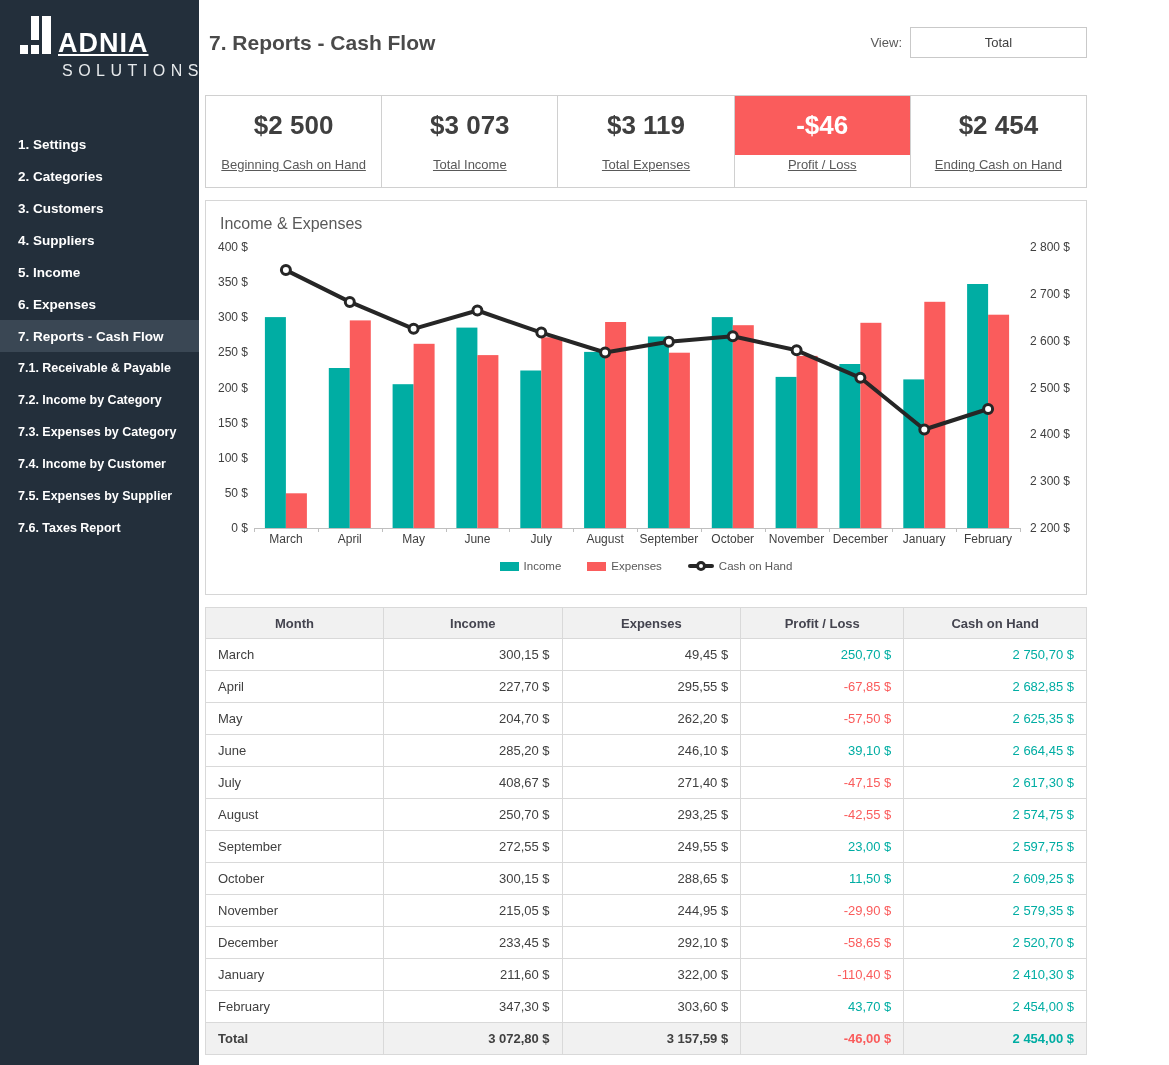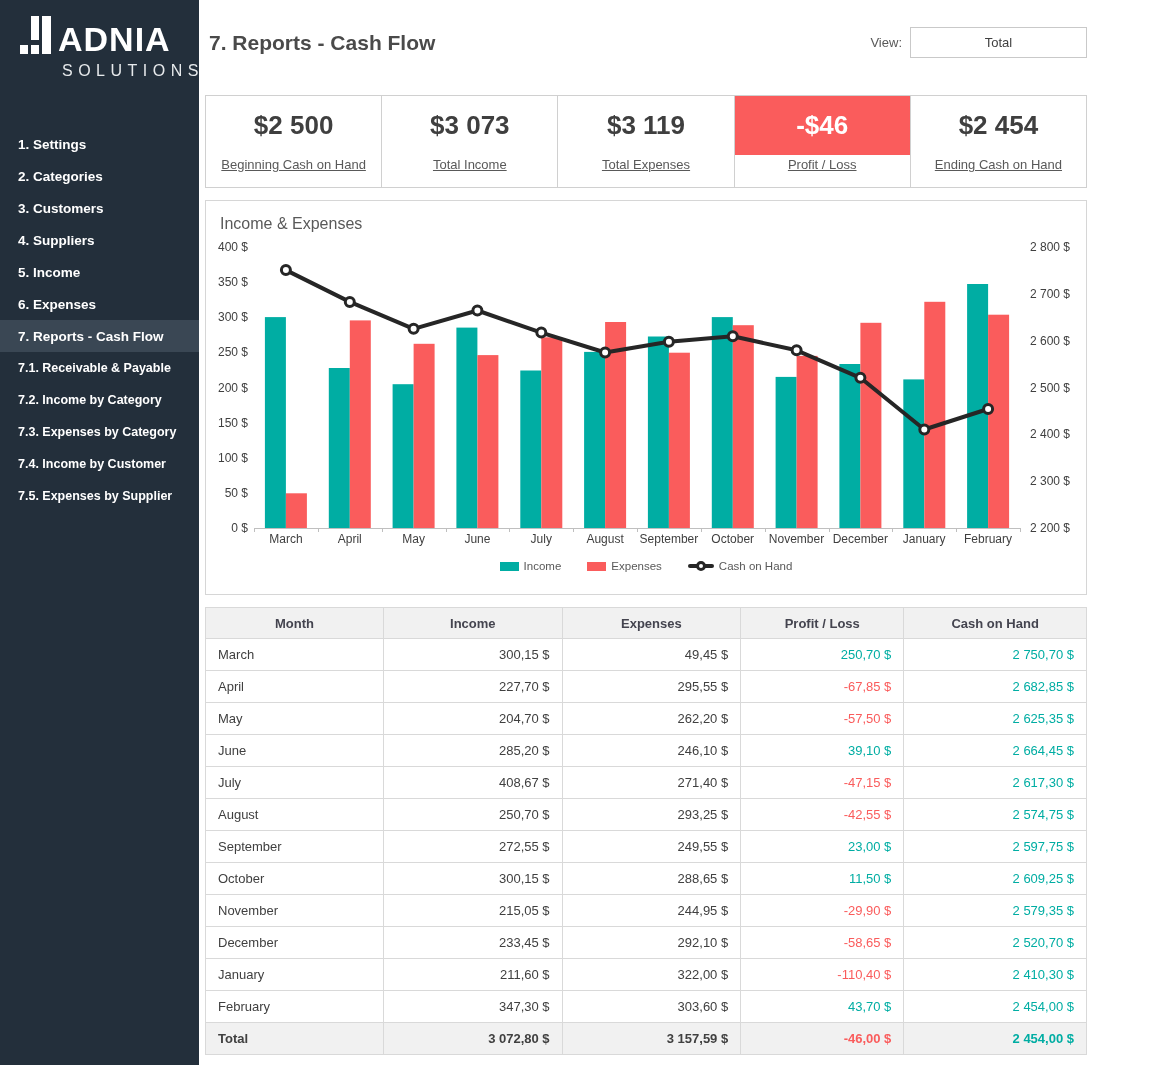--- a/index.html
+++ b/index.html
@@ -9,21 +9,21 @@
   
   .sidebar { width:199px; min-width:199px; height:100%; background:#232F3B; color:#fff; }
   .logo { padding:16px 0 0 20px; height:112px; }
   .logo-row { display:flex; align-items:flex-end; gap:7px; }
   .logo-icon { display:flex; align-items:flex-end; gap:3px; height:38px; }
   .logo-icon .b1 { width:8px; height:9px; background:#fff; }
   .logo-icon .b2 { width:8px; height:38px; display:flex; flex-direction:column; justify-content:space-between; }
   .logo-icon .b2 .seg-top { width:8px; height:24px; background:#fff; }
   .logo-icon .b2 .seg-bot { width:8px; height:9px; background:#fff; }
   .logo-icon .b3 { width:9px; height:38px; background:#fff; }
-  .brand { font-size:34px; font-weight:bold; letter-spacing:1px; line-height:0.82; }
+  .brand { font-size:27px; font-weight:bold; letter-spacing:1px; line-height:0.82;text-decoration:underline; }
   .tagline { margin:8px 0 0 42px; font-size:16px; letter-spacing:5.5px; color:#e7eaec; }
   .nav { margin-top:16px; }
   .nav-item { height:32px; display:flex; align-items:center; padding-left:18px;
               font-size:13.5px; font-weight:bold; color:#fff; cursor:pointer; white-space:nowrap; }
   .nav-item.sub { font-size:12.5px; }
   .nav-item.active { background:#3A4754; }
 
   
   .main { flex:1; background:#fff; padding:0 0 0 6px; }
   .content { width:882px; }
@@ -100,20 +100,21 @@
       <div class="nav-item">3. Customers</div>
       <div class="nav-item">4. Suppliers</div>
       <div class="nav-item">5. Income</div>
       <div class="nav-item">6. Expenses</div>
       <div class="nav-item active">7. Reports - Cash Flow</div>
       <div class="nav-item sub">7.1. Receivable &amp; Payable</div>
       <div class="nav-item sub">7.2. Income by Category</div>
       <div class="nav-item sub">7.3. Expenses by Category</div>
       <div class="nav-item sub">7.4. Income by Customer</div>
       <div class="nav-item sub">7.5. Expenses by Supplier</div>
+      <div class="nav-item sub">7.6. Taxes Report</div>
     </nav>
 </aside>
 
 <main class="main">
   <div class="content">
 
     <div class="topbar">
       <h1 class="page-title">7. Reports - Cash Flow</h1>
       <div class="view-wrap">
         <span class="view-label">View:</span>

